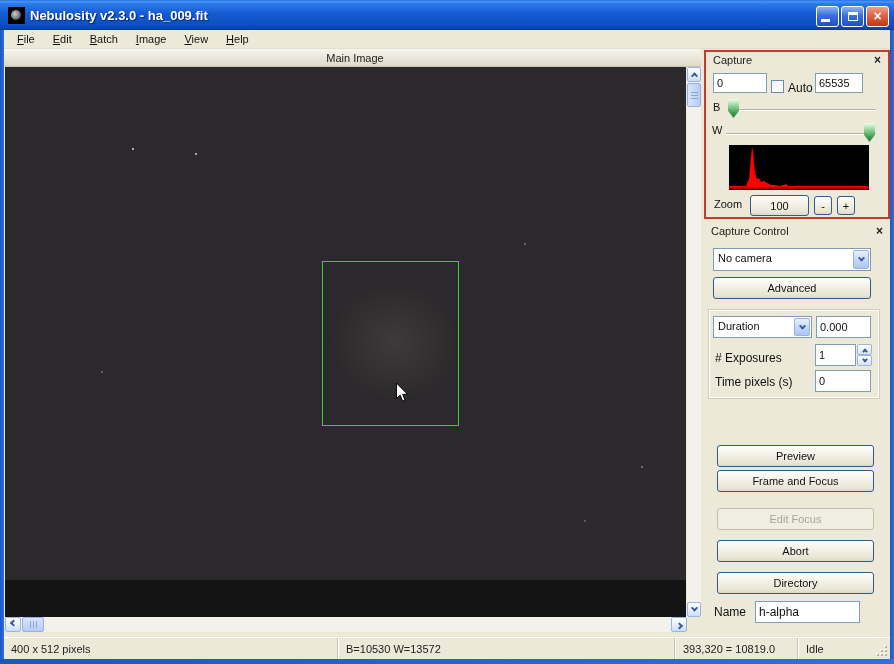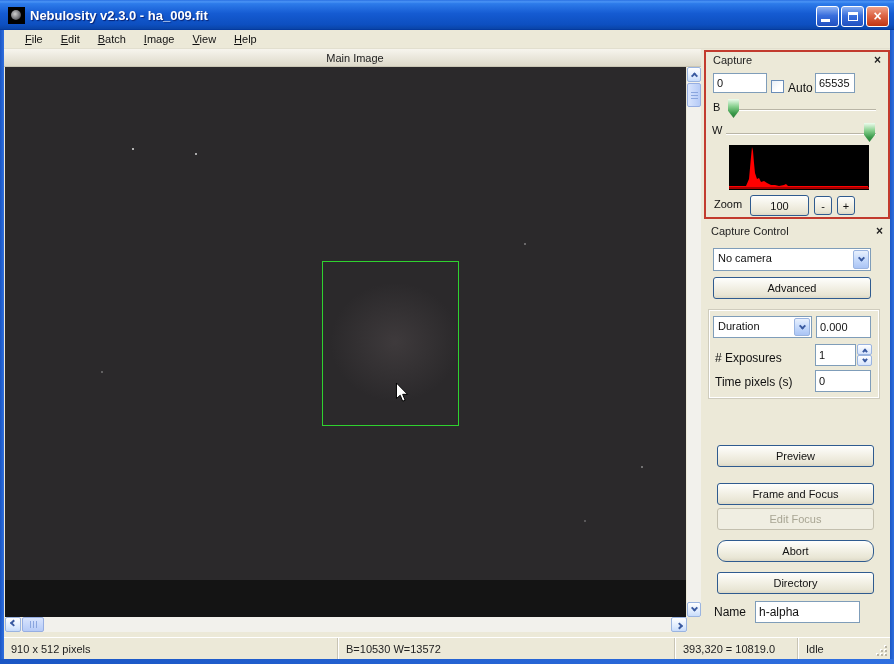--- a/index.html
+++ b/index.html
@@ -19,21 +19,21 @@
   .winbtns { position:absolute; right:5px; top:6px; display:flex; gap:2px; }
   .winbtn { width:23px; height:21px; border:1px solid #fff; border-radius:3px;
     background:linear-gradient(180deg,#8fb3f3,#3a6fdd 45%,#2050c0); position:relative; }
   .winbtn.close { background:linear-gradient(180deg,#f2a astronomers,#d86,#c43a17); background:linear-gradient(180deg,#f0a086,#dd6547 45%,#c03512); }
   .glyph-min { position:absolute; left:4px; bottom:4px; width:9px; height:3px; background:#fff; }
   .glyph-max { position:absolute; left:6px; top:5px; width:10px; height:9px; border:1px solid #fff; border-top:3px solid #fff; }
   .glyph-x { position:absolute; left:0; top:0; width:100%; height:100%; color:#fff; font-weight:bold; font-size:14px;
     line-height:19px; text-align:center; }
   
   .menubar { position:absolute; left:4px; top:30px; width:886px; height:19px; background:#ece9d8;
-    display:flex; align-items:center; padding-left:12px; gap:0; border-bottom:1px solid #e2dfcf; z-index:4; }
+    display:flex; align-items:center; padding-left:4px; gap:0; border-bottom:1px solid #e2dfcf; z-index:4; }
   .menu-item { display:inline-block; padding:2px 9px 2px 9px; font-size:11px; color:#111; }
   .menu-item::first-letter { text-decoration:underline; }
   
   .img-caption { position:absolute; left:4px; top:49px; width:697px; height:18px;
     background:linear-gradient(180deg,#f7f5ee,#ddd9c9); border-bottom:1px solid #c9c5b4;
     line-height:18px; padding-left:5px; color:#222; z-index:3;text-align:center; }
   
   .viewport { position:absolute; left:5px; top:67px; width:681px; height:550px; background:#141414; overflow:hidden; }
   .img-content { position:absolute; left:0; top:0; width:681px; height:513px; background:#2b292b; }
   .nebula { position:absolute; left:325px; top:215px; width:130px; height:120px;
@@ -175,21 +175,21 @@
   <div class="splitter"></div>
 
   <div class="panel display-panel">
     <div class="panel-hd">
       <span>Capture</span>
       <span class="panel-close">×</span>
     </div>
     <input class="field" style="left: 7px; top: 21px; width: 54px; height: 20px;" value="0">
     <div class="checkbox" style="left:65px;top:28px;"></div>
     <span class="lbl" style="left:82px;top:29px;font-size:12px;">Auto</span>
-    <input class="field" style="left: 109px; top: 21px; width: 40px; height: 20px;" value="65535">
+    <input class="field" style="left: 109px; top: 21px; width: 48px; height: 20px;" value="65535">
     <span class="lbl" style="left:7px;top:49px;">B</span>
     <div class="slider-track" style="left:22px;top:57px;width:148px;"></div>
     <div class="slider-thumb" style="left:22px;top:47px;"></div>
     <span class="lbl" style="left:6px;top:72px;">W</span>
     <div class="slider-track" style="left:20px;top:81px;width:150px;"></div>
     <div class="slider-thumb" style="left:158px;top:71px;"></div>
     <div class="hist">
       <svg width="140" height="45" viewBox="0 0 140 45" preserveAspectRatio="none">
         <polygon fill="#ff0000" points="0,41 17,41 20,34 22,12 23,2 24,6 25,18 26,28 28,34 30,33 32,37 35,36 38,38 42,40 46,40 50,41 55,40 57,39 59,41 139,41 139,44 0,44"></polygon>
         <rect x="0" y="42" width="140" height="2" fill="#a80000"></rect>
@@ -229,31 +229,31 @@
           <div class="chev up"></div>
         </div>
       <div style="top:11px;">
           <div class="chev down"></div>
         </div>
     </div>
     <span class="lbl" style="left:11px;top:152px;font-size:12px;">Time pixels (s)</span>
     <input class="field" style="left: 111px; top: 147px; width: 56px; height: 22px;" value="0">
 
     <div class="xp-btn" style="left:13px;top:222px;width:157px;height:22px;">Preview</div>
-    <div class="xp-btn" style="left:13px;top:260px;width:157px;height:22px;">Frame and Focus</div>
+    <div class="xp-btn" style="left:13px;top:247px;width:157px;height:22px;">Frame and Focus</div>
     <div class="xp-btn disabled" style="left:13px;top:285px;width:157px;height:22px;">Edit Focus</div>
-    <div class="xp-btn" style="left:13px;top:317px;width:157px;height:22px;border-radius:9px;">Abort</div>
+    <div class="xp-btn" style="left:13px;top:317px;width:157px;height:22px;">Abort</div>
     <div class="xp-btn" style="left:13px;top:349px;width:157px;height:22px;">Directory</div>
 
     <span class="lbl" style="left:10px;top:382px;font-size:12px;">Name</span>
     <input class="field" style="left: 51px; top: 378px; width: 105px; height: 22px; font-size: 12px;" value="h-alpha">
   </div>
 
   <div class="statusbar">
-    <div class="status-cell" style="left:0;width:334px;">910 x 512 pixels</div>
+    <div class="status-cell" style="left:0;width:334px;">400 x 512 pixels</div>
     <div class="status-cell" style="left:335px;width:336px;">B=10530 W=13572</div>
     <div class="status-cell" style="left:672px;width:122px;">393,320 = 10819.0</div>
     <div class="status-cell" style="left:795px;width:91px;border-right:none;box-shadow:none;">Idle</div>
     <div class="resize-grip">
       <i style="right:0;bottom:0;"></i>
         <i style="right:4px;bottom:0;"></i>
         <i style="right:0;bottom:4px;"></i>
       <i style="right:8px;bottom:0;"></i>
         <i style="right:0;bottom:8px;"></i>
         <i style="right:4px;bottom:4px;"></i>

